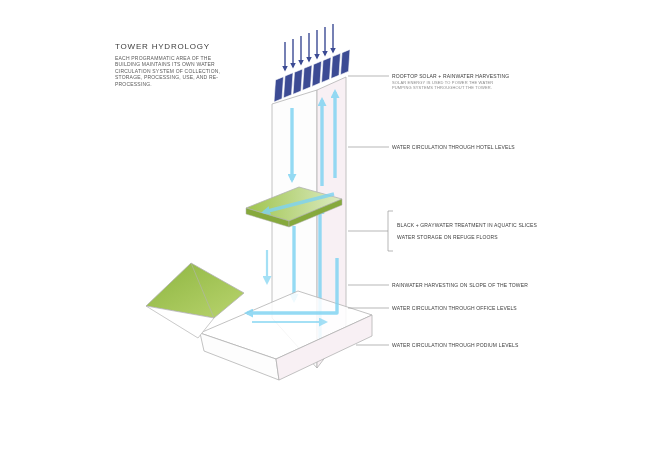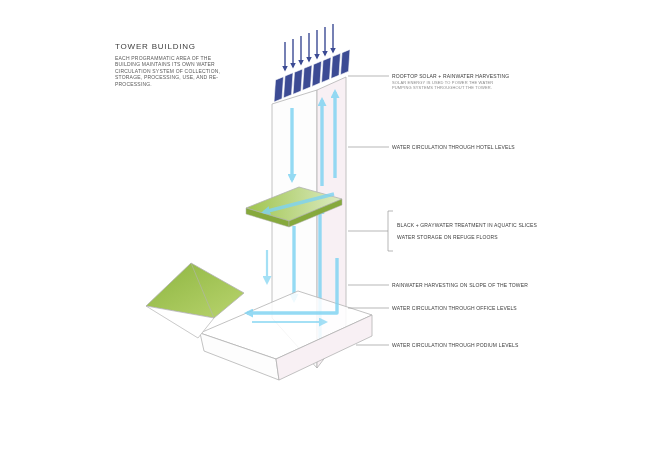--- a/index.html
+++ b/index.html
@@ -133,21 +133,21 @@
       <line x1="348" y1="147" x2="389" y2="147"></line>
       <line x1="348" y1="231" x2="388" y2="231"></line>
       <path d="M393,211 L388,211 L388,251 L393,251"></path>
       <line x1="348" y1="285" x2="389" y2="285"></line>
       <line x1="348" y1="308" x2="389" y2="308"></line>
       <line x1="356" y1="345" x2="389" y2="345"></line>
     </g>
   </svg>
 
   <div class="title-block" style="left:115px; top:42px;">
-    <div class="title">TOWER BUILDING</div>
+    <div class="title">TOWER HYDROLOGY</div>
     <div class="desc">EACH PROGRAMMATIC AREA OF THE BUILDING MAINTAINS ITS OWN WATER CIRCULATION SYSTEM OF COLLECTION, STORAGE, PROCESSING, USE, AND RE-PROCESSING.</div>
   </div>
 
   <div class="lbl" style="left:392px; top:72.5px;">ROOFTOP SOLAR + RAINWATER HARVESTING</div>
   <div class="lbl sub" style="left:392px; top:80px; width:112px;">SOLAR ENERGY IS USED TO POWER THE WATER PUMPING SYSTEMS THROUGHOUT THE TOWER.</div>
   <div class="lbl" style="left:392px; top:144px;">WATER CIRCULATION THROUGH HOTEL LEVELS</div>
   <div class="lbl" style="left:397px; top:222px;">BLACK + GRAYWATER TREATMENT IN AQUATIC SLICES</div>
   <div class="lbl" style="left:397px; top:234px;">WATER STORAGE ON REFUGE FLOORS</div>
   <div class="lbl" style="left:392px; top:282px;">RAINWATER HARVESTING ON SLOPE OF THE TOWER</div>
   <div class="lbl" style="left:392px; top:305px;">WATER CIRCULATION THROUGH OFFICE LEVELS</div>

